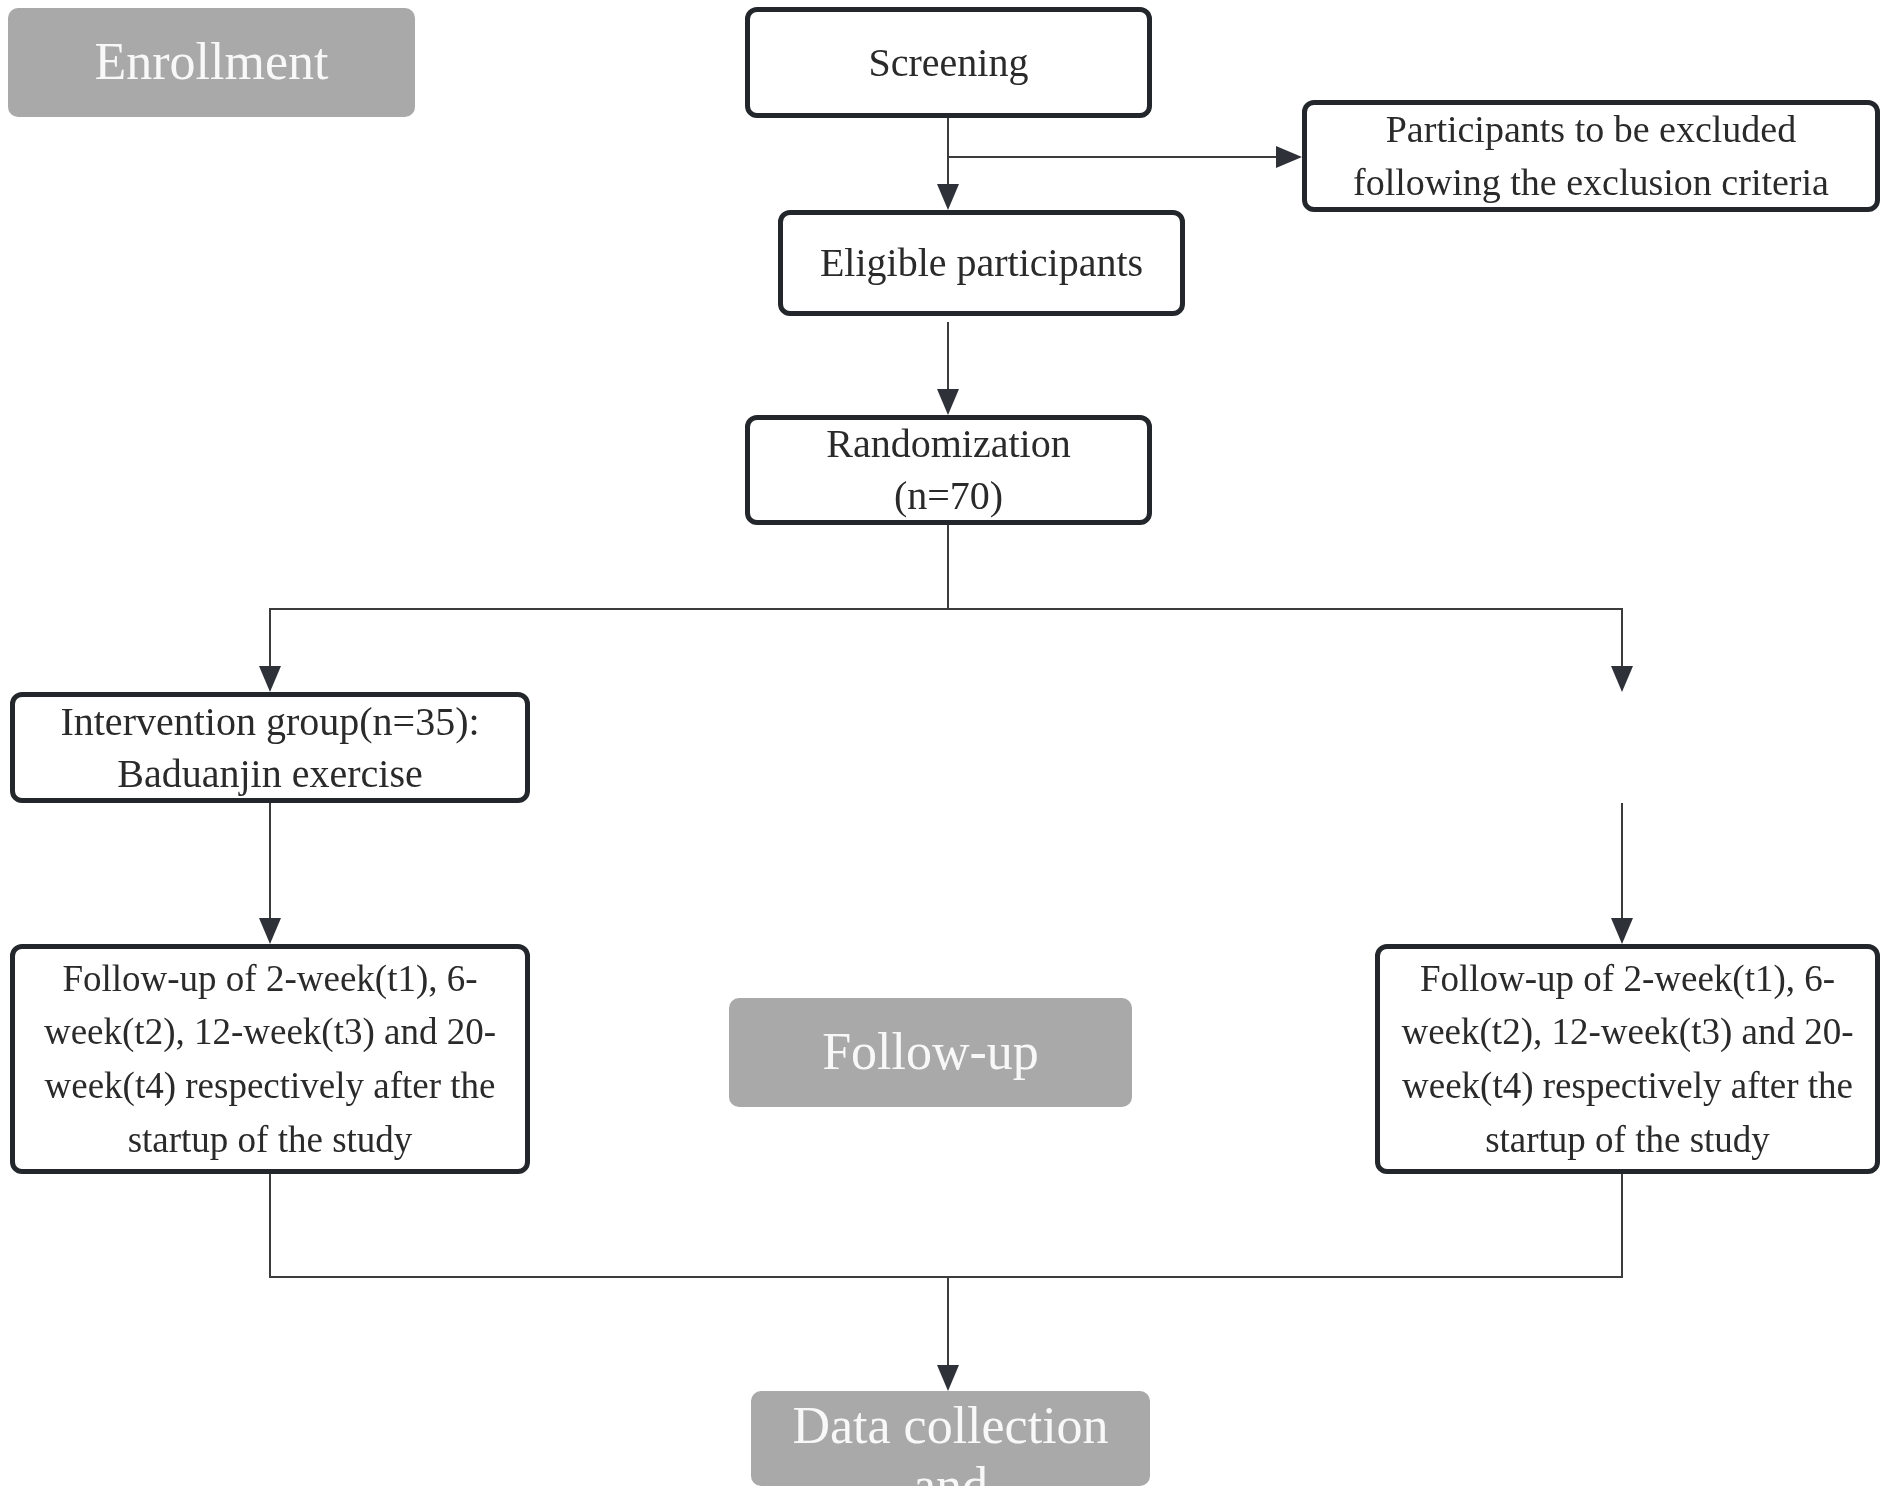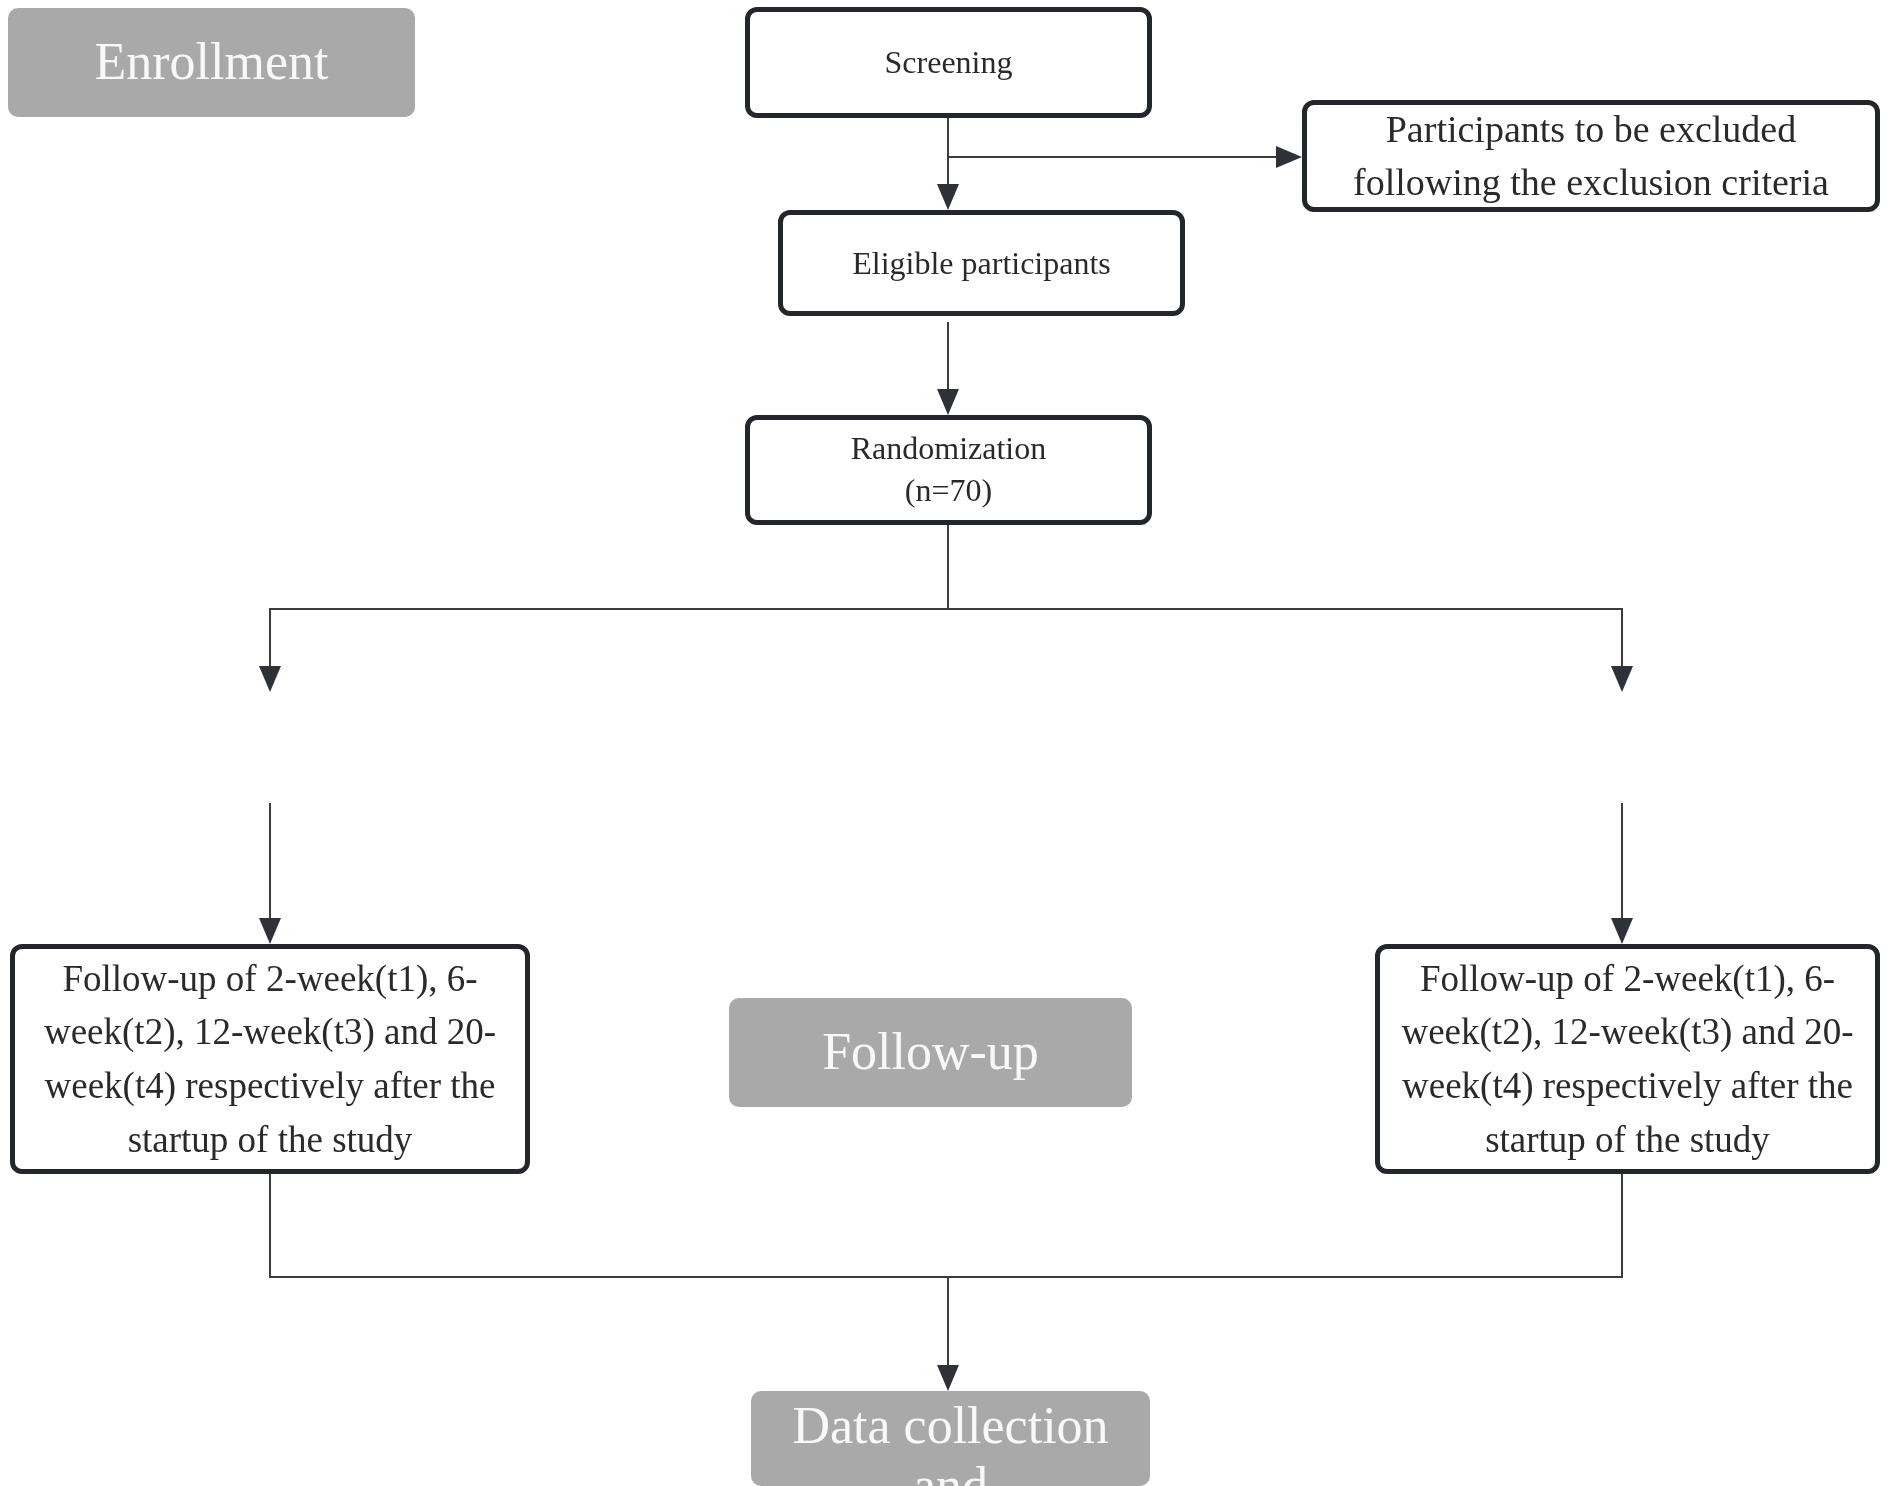--- a/index.html
+++ b/index.html
@@ -16,21 +16,21 @@
     display:flex;align-items:center;justify-content:center;
     text-align:center;
     box-sizing:border-box;
     white-space:pre-line;
     line-height:1.4;
   }
   .process{
     background:#ffffff;
     border:5px solid #23272c;
     border-radius:12px;
-    font-size:32px;
+    font-size:40px;
     color:#2a2a2a;
   }
   .stage{
     background:#a9a9a9;
     border-radius:10px;
     font-size:52px;
     color:#f8f8f8;
   }
   .edge{position:absolute;background:#3c3c3c;}
   .arrow-down{
@@ -62,20 +62,22 @@
   <div class="node process" style="left:745px;top:7px;width:407px;height:111px;">Screening</div>
 
   <div class="node process" style="left:1302px;top:100px;width:578px;height:112px;font-size:38px;">Participants to be excluded
 following the exclusion criteria</div>
 
   <div class="node process" style="left:778px;top:210px;width:407px;height:106px;">Eligible participants</div>
 
   <div class="node process" style="left:745px;top:415px;width:407px;height:110px;line-height:1.3;">Randomization
 (n=70)</div>
 
+  <div class="node process" style="left:10px;top:692px;width:520px;height:111px;line-height:1.3;">Intervention group(n=35):
+Baduanjin exercise</div>
 
 
   <div class="node process" style="left:10px;top:944px;width:520px;height:230px;font-size:37px;line-height:1.45;">Follow-up of 2-week(t1), 6-
 week(t2), 12-week(t3) and 20-
 week(t4) respectively after the
 startup of the study</div>
 
   <div class="node process" style="left:1375px;top:944px;width:505px;height:230px;font-size:37px;line-height:1.45;">Follow-up of 2-week(t1), 6-
 week(t2), 12-week(t3) and 20-
 week(t4) respectively after the

